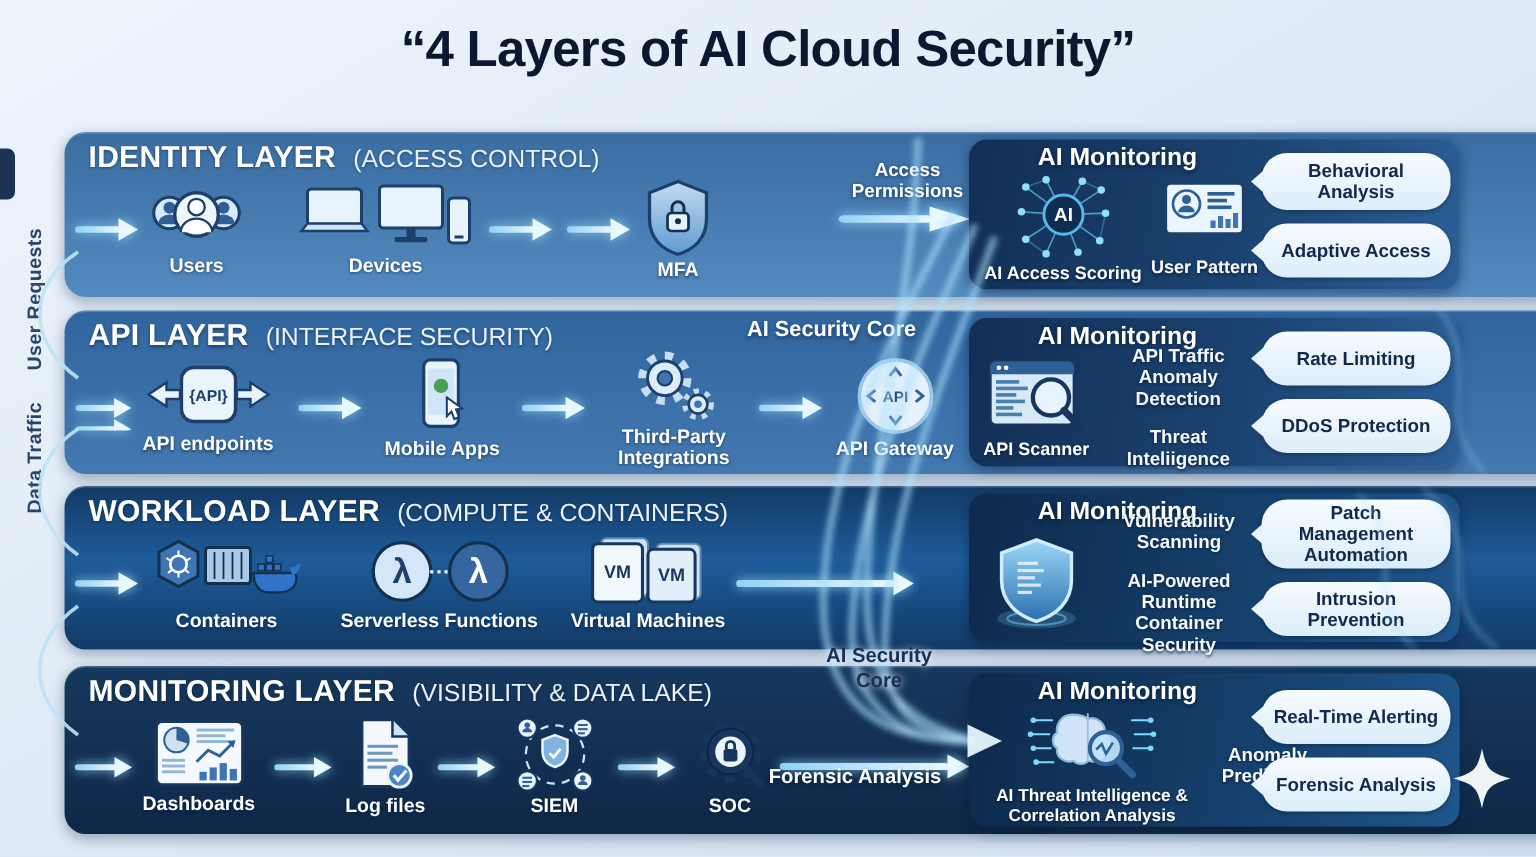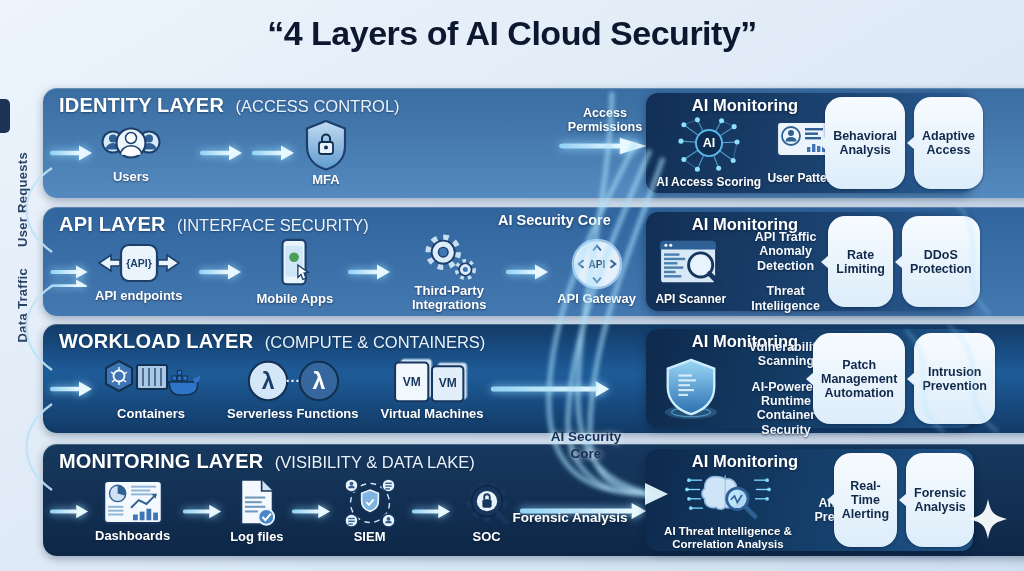--- a/index.html
+++ b/index.html
@@ -35,21 +35,21 @@
   .l3 .panel,.l4 .panel{background:linear-gradient(100deg,#0e2a4d 0%,#16426e 60%,#1f568c 100%);}
   .ptitle{position:absolute;top:3px;left:4px;width:190px;text-align:center;font-size:16.5px;font-weight:800;color:#fff;
     text-shadow:0 1px 3px rgba(5,18,40,.7);}
   .pcontent{position:absolute;left:8px;right:132px;top:23px;bottom:3px;display:flex;align-items:center;
     justify-content:space-evenly;gap:4px;}
   .feat{display:flex;flex-direction:column;align-items:center;gap:2px;}
   .flab{font-size:12px;font-weight:700;color:#fff;text-align:center;line-height:1.12;text-shadow:0 1px 2px rgba(5,18,40,.7);}
   .notes{display:flex;flex-direction:column;gap:11px;}
   .note{font-size:12.5px;font-weight:700;color:#f4f9ff;text-align:center;line-height:1.15;width:108px;
     text-shadow:0 1px 2px rgba(5,18,40,.7);}
-  .pills{position:absolute;right:6px;top:4px;bottom:4px;width:126px;display:flex;flex-direction:row;
+  .pills{position:absolute;right:6px;top:4px;bottom:4px;width:126px;display:flex;flex-direction:column;
     justify-content:center;gap:9px;}
   .pill{position:relative;background:linear-gradient(180deg,#f7fbff,#dcedfa);border-radius:17px;padding:5px 8px;
     display:flex;align-items:center;justify-content:center;text-align:center;font-size:12.5px;font-weight:700;
     color:#13294b;line-height:1.12;min-height:26px;box-shadow:0 1px 3px rgba(8,25,50,.45);}
   .pill::before{content:"";position:absolute;left:-7px;top:50%;transform:translateY(-50%);
     border:7px solid transparent;border-right:8px solid #e9f3fc;border-left:0;}
   .boundary-note{position:absolute;left:543px;top:429px;width:86px;text-align:center;font-size:13.5px;font-weight:800;
     color:#16305a;line-height:1.25;z-index:6;text-shadow:0 0 6px rgba(255,255,255,.9);}
   .streams{position:absolute;left:0;top:0;z-index:5;pointer-events:none;}
   svg text{font-family:"Liberation Sans",sans-serif;}
@@ -110,20 +110,32 @@
           <circle cx="12" cy="16.5" r="4" fill="#2e5f95"></circle>
             <path d="M4.5,27.5 a7.5,6.5 0 0 1 15,0" fill="#2e5f95"></path>
           <circle cx="48" cy="20" r="10.5" fill="#d7eafa" stroke="#1c3f6b" stroke-width="2"></circle>
           <circle cx="48" cy="16.5" r="4" fill="#2e5f95"></circle>
             <path d="M40.5,27.5 a7.5,6.5 0 0 1 15,0" fill="#2e5f95"></path>
           <circle cx="30" cy="21" r="14.5" fill="#eef6fd" stroke="#1c3f6b" stroke-width="2.2"></circle>
           <circle cx="30" cy="16" r="5.5" fill="#fdfeff" stroke="#1c3f6b" stroke-width="1.5"></circle>
           <path d="M19.5,32.8 a10.5,9 0 0 1 21,0" fill="#ffffff" stroke="#1c3f6b" stroke-width="1.5"></path>
         </svg>
         <span class="ilab">Users</span>
+      </div>
+      <div class="item" style="margin-right:10px">
+        <svg width="116" height="46" viewBox="0 0 116 46">
+          <rect x="6" y="4" width="36" height="24" rx="2.5" fill="#e9f3fc" stroke="#1c3f6b" stroke-width="2"></rect>
+          <path d="M2,32 h44 l-4,-5 h-36 z" fill="#cfe3f5" stroke="#1c3f6b" stroke-width="1.6"></path>
+          <rect x="54" y="2" width="42" height="28" rx="2.5" fill="#e9f3fc" stroke="#1c3f6b" stroke-width="2"></rect>
+          <rect x="72" y="30" width="6" height="6" fill="#1c3f6b"></rect>
+          <rect x="64" y="36" width="22" height="3.5" rx="1.5" fill="#1c3f6b"></rect>
+          <rect x="100" y="10" width="14" height="30" rx="3" fill="#e9f3fc" stroke="#1c3f6b" stroke-width="2"></rect>
+          <rect x="104" y="35" width="6" height="2" fill="#1c3f6b"></rect>
+        </svg>
+        <span class="ilab">Devices</span>
       </div>
       <svg class="ar" width="44" height="18" style="margin-right:8px">
           <use href="#arw"></use>
         </svg>
       <svg class="ar" width="44" height="18" style="margin-right:8px">
           <use href="#arw"></use>
         </svg>
       <div class="item">
         <svg width="46" height="52" viewBox="0 0 46 52">
           <path d="M23,2 L42,9.5 V27 C42,40 33.5,47.5 23,50.5 C12.5,47.5 4,40 4,27 V9.5 Z" fill="url(#sg)" stroke="#1c3f6b" stroke-width="2.2"></path>

